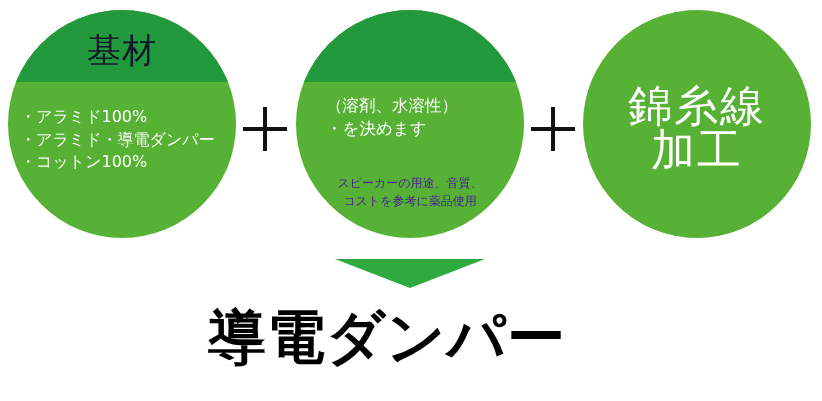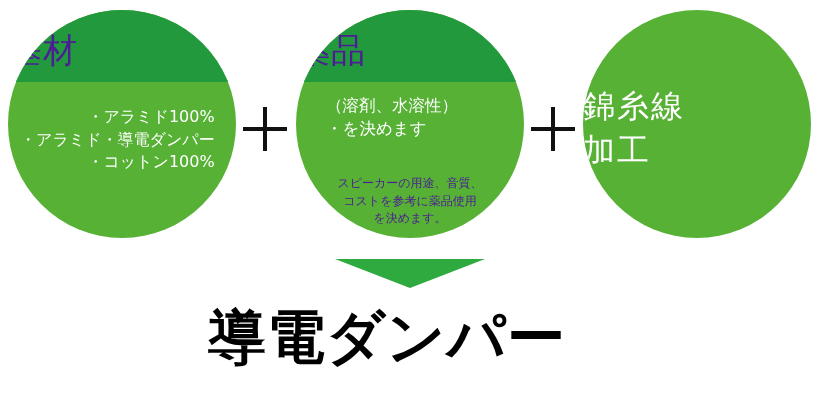--- a/index.html
+++ b/index.html
@@ -2,63 +2,61 @@
 <html><head>
 <meta charset="utf-8">
 <style>
   html, body { margin: 0; padding: 0; background: #ffffff; }
   body { width: 822px; height: 401px; position: relative; overflow: hidden;
          font-family: "DejaVu Sans", "Liberation Sans", sans-serif; }
   .circle { position: absolute; width: 228px; height: 228px; border-radius: 50%;
             overflow: hidden; background: #56b135; }
   .circle .band { position: absolute; left: 0; top: 0; width: 100%; height: 72px;
                   background: #22993d; }
-  .circle .head { position: absolute; left: 0; width: 100%; top: 20px; 
-                  color: #4c1d95; font-size: 34px; line-height: 40px; letter-spacing: 1px; }
+  .circle .head { position: absolute; left: 0; width: 100%; top: 20px; text-align: center;
+                  color: #0f172a; font-size: 34px; line-height: 40px; letter-spacing: 1px; }
   .list { position: absolute; color: #fff; font-size: 16px; line-height: 22.5px; white-space: nowrap; }
   .note { position: absolute; left: 0; width: 100%; text-align: center; color: #4c1d95;
           font-size: 12px; line-height: 17.5px; }
-  .center-text { position: absolute; left: 0; width: 100%; top: 74px; text-align: left;
-                 color: #fff; font-size: 32px; line-height: 44px; letter-spacing: 2px; }
+  .center-text { position: absolute; left: 0; width: 100%; top: 74px; text-align: center;
+                 color: #fff; font-size: 44px; line-height: 44px; letter-spacing: 2px; }
   .plus { position: absolute; width: 44px; height: 44px; }
   .plus::before, .plus::after { content: ""; position: absolute; background: #111; }
   .plus::before { left: 0; top: 20px; width: 44px; height: 4px; }
   .plus::after { left: 20px; top: 0; width: 4px; height: 44px; }
   .arrow { position: absolute; left: 335px; top: 259px; width: 0; height: 0;
            border-left: 75px solid transparent; border-right: 75px solid transparent;
            border-top: 29px solid #2eaa3f; }
   .title { position: absolute; left: 0; width: 774px; top: 303px; text-align: center;
            font-size: 58px; line-height: 68px; font-weight: bold; color: #000; letter-spacing: 1px; }
 </style>
 </head>
 <body>
 
 <div class="circle" style="left:8px; top:10px;">
   <div class="band"></div>
   <div class="head">基材</div>
-  <div class="list" style="left:12px; top:96px;text-align:right;">
+  <div class="list" style="left:12px; top:96px;">
     <div>・アラミド100%</div>
     <div>・アラミド・導電ダンパー</div>
     <div>・コットン100%</div>
   </div>
 </div>
 
 <div class="plus" style="left:243px; top:107px;"></div>
 
 <div class="circle" style="left:296px; top:10px;">
   <div class="band"></div>
-  <div class="head">薬品</div>
   <div class="list" style="left:30px; top:85px; font-size:16.5px;">
     <div>（溶剤、水溶性）</div>
     <div>・を決めます</div>
   </div>
   <div class="note" style="top:165px;">
     <div>スピーカーの用途、音質、</div>
     <div>コストを参考に薬品使用</div>
-    <div>を決めます。</div>
   </div>
 </div>
 
 <div class="plus" style="left:531px; top:107px;"></div>
 
 <div class="circle" style="left:583px; top:10px;">
   <div class="center-text">
     <div>錦糸線</div>
     <div>加工</div>
   </div>

